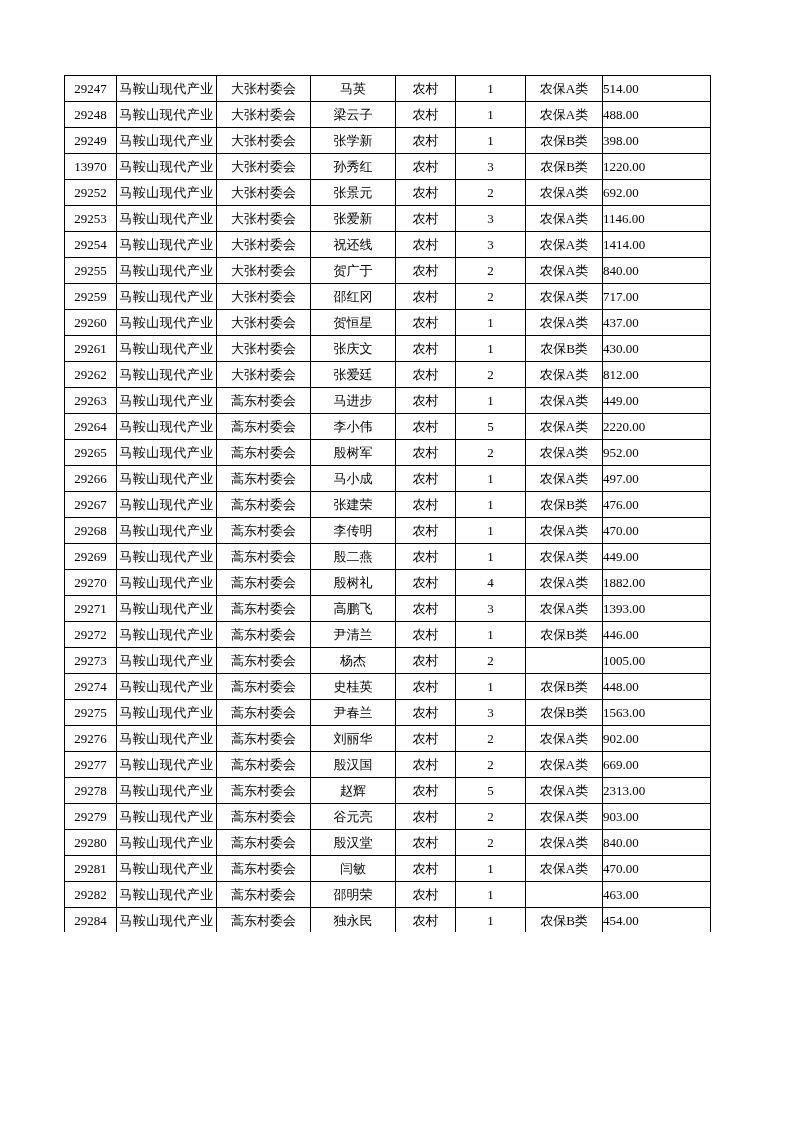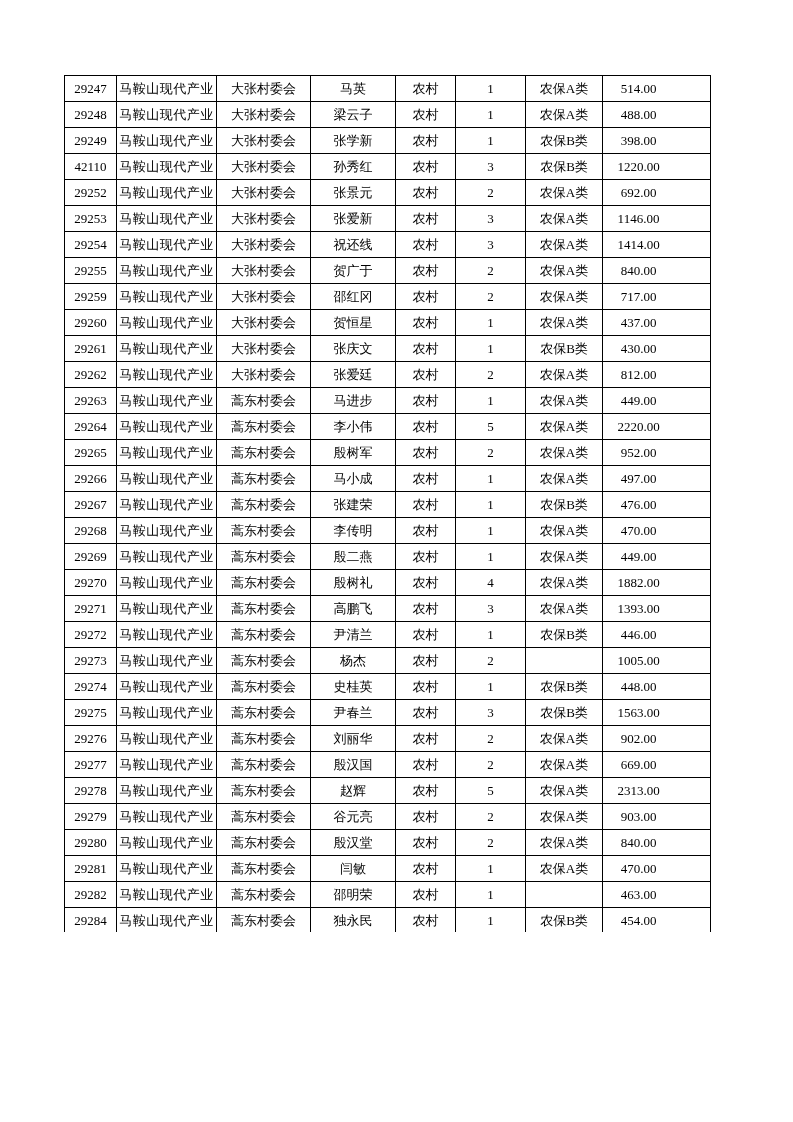--- a/index.html
+++ b/index.html
@@ -30,21 +30,21 @@
     height: 25px;
     font-size: 13px;
     line-height: 25px;
     text-align: center;
     white-space: nowrap;
     overflow: hidden;
     padding: 0;
     color: #000;
   }
   table.data-table td.col-amount {
-    text-align: center;
+    text-align: left;
     padding-right: 36px;
   }
   table.data-table td.col-zone {
     
     letter-spacing: 0.5px;
   }
 </style>
 </head>
 <body>
 
@@ -85,21 +85,21 @@
           <td class="col-id">29249</td>
           <td class="col-zone">马鞍山现代产业</td>
           <td class="col-village">大张村委会</td>
           <td class="col-name">张学新</td>
           <td class="col-category">农村</td>
           <td class="col-count">1</td>
           <td class="col-insurance">农保B类</td>
           <td class="col-amount">398.00</td>
         </tr>
         <tr>
-          <td class="col-id">42110</td>
+          <td class="col-id">13970</td>
           <td class="col-zone">马鞍山现代产业</td>
           <td class="col-village">大张村委会</td>
           <td class="col-name">孙秀红</td>
           <td class="col-category">农村</td>
           <td class="col-count">3</td>
           <td class="col-insurance">农保B类</td>
           <td class="col-amount">1220.00</td>
         </tr>
         <tr>
           <td class="col-id">29252</td>

